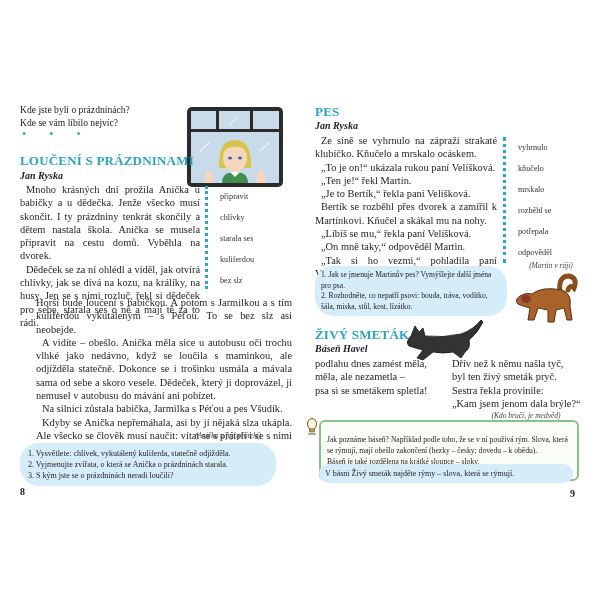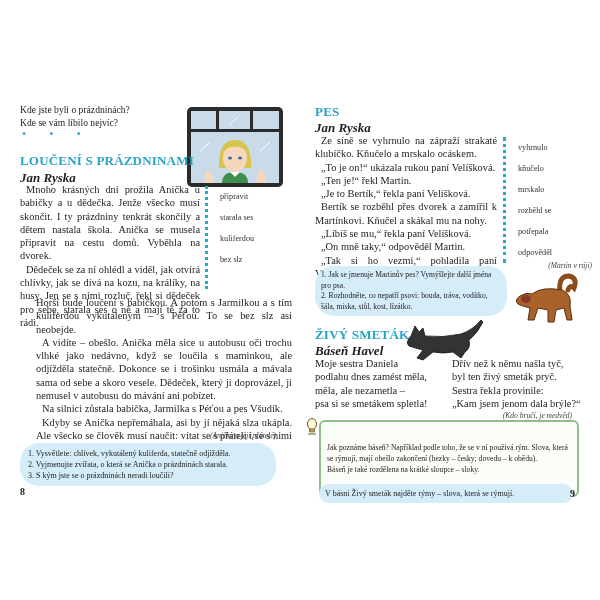--- a/index.html
+++ b/index.html
@@ -4,30 +4,30 @@
 <style>
   html, body { margin:0; padding:0; background:#ffffff; }
   body { width:600px; height:600px; position:relative; overflow:hidden; font-family:"Liberation Serif", "DejaVu Serif", serif; color:#1e1e1e; }
   .page { position:absolute; top:0; height:600px; }
   .left { left:0; width:300px; }
   .right { left:300px; width:300px; }
   .abs { position:absolute; }
   .intro { left:20px; top:103px; font-size:9.6px; line-height:13px; color:#222; }
   .dots { left:22px; top:127px; color:#2aa8c8; font-size:12px; letter-spacing:10px; }
   .title { font-family:"Liberation Serif", serif; font-weight:bold; color:#2aa3c6; font-size:13px; letter-spacing:0.2px; }
-  .author { font-weight:bold; font-style:italic; font-size:13px; color:#222; }
+  .author { font-weight:bold; font-style:italic; font-size:10px; color:#222; }
   .body { font-size:10.4px; line-height:13.3px; text-align:justify; color:#1e1e1e; }
   .body p { margin:0; text-indent:6px; }
   .body p.noind { text-indent:0; }
   .gloss { border-left:3px dotted #2aa8c8; padding-left:12px; font-size:8.2px; color:#333; }
   .gloss div { height:21px; line-height:21px; }
-  .credit { font-style:italic; font-size:7.5px; color:#444; text-align:right; }
+  .credit { font-style:italic; font-size:7.5px; color:#444; text-align:center; }
   .qbox { background:#d5ecf9; border-radius:19px; font-size:8px; line-height:11px; color:#222; padding:5px 8px; }
   .qbox div { }
-  .rulebox { border:2px solid #8cc08a; border-radius:6px; background:#fbfdf9; font-size:7.6px; line-height:11px; padding:20px 6px; color:#222; }
+  .rulebox { border:2px solid #8cc08a; border-radius:6px; background:#fbfdf9; font-size:7.6px; line-height:11px; padding:12px 6px; color:#222; }
   .pagenum { font-weight:bold; font-size:10px; color:#222; }
   .poem { font-size:10.4px; line-height:13.3px; color:#1e1e1e; }
 </style>
 </head>
 <body>
 
 <div class="page left">
   <div class="abs intro">
     <div>Kde jste byli o prázdninách?</div>
     <div>Kde se vám líbilo nejvíc?</div>
@@ -59,20 +59,21 @@
   <div class="abs title" style="left:20px;top:153px;">LOUČENÍ S PRÁZDNINAMI</div>
   <div class="abs author" style="left:20px;top:170px;">Jan Ryska</div>
 
   <div class="abs body" style="left:20px;top:183px;width:180px;">
     <p>Mnoho krásných dní prožila Anička u babičky a u dědečka. Jenže všecko musí skončit. I ty prázdniny tenkrát skončily a dětem nastala škola. Anička se musela připravit na cestu domů. Vyběhla na dvorek.</p>
     <p>Dědeček se za ní ohlédl a viděl, jak otvírá chlívky, jak se dívá na kozu, na králíky, na husy. Jen se s nimi rozluč, řekl si dědeček pro sebe, starala ses o ně a mají tě za to rádi.</p>
   </div>
 
   <div class="abs gloss" style="left:205px;top:186px;width:70px;height:103px;">
     <div>připravit</div>
+    <div>chlívky</div>
     <div>starala ses</div>
     <div>kuliferdou</div>
     <div>bez slz</div>
   </div>
 
   <div class="abs body" style="left:36px;top:296px;width:256px;">
     <p class="noind">Horší bude loučení s babičkou. A potom s Jarmilkou a s tím kuliferdou vykutáleným – s Péťou. To se bez slz asi neobejde.</p>
     <p>A vidíte – obešlo. Anička měla sice u autobusu oči trochu vlhké jako nedávno, když se loučila s maminkou, ale odjížděla statečně. Dokonce se i trošinku usmála a mávala sama od sebe a skoro vesele. Dědeček, který ji doprovázel, ji nemusel v autobusu do mávání ani pobízet.</p>
     <p>Na silnici zůstala babička, Jarmilka s Péťou a pes Všudík.</p>
     <p>Kdyby se Anička nepřemáhala, asi by jí nějaká slza ukápla. Ale všecko se člověk musí naučit: vítat se s přáteli i se s nimi loučit, když přijde k rozloučení čas.</p>
@@ -132,21 +133,20 @@
   <div class="abs title" style="left:15px;top:327px;">ŽIVÝ SMETÁK</div>
   <div class="abs author" style="left:15px;top:343px;">Báseň Havel</div>
 
   <div class="abs" style="left:403px;top:318px;width:85px;height:46px;position:absolute;transform:translateX(-300px);">
     <svg width="85" height="46" viewBox="0 0 85 46">
       <path d="M8 18 L12 8 L16 14 L20 10 L22 18 Q40 20 58 16 Q70 12 78 2 L80 4 Q74 16 66 22 Q68 30 62 34 L58 40 L50 34 Q40 36 30 34 L20 42 L14 40 L20 32 Q12 30 6 28 Q2 24 8 18Z" fill="#333" stroke="#111" stroke-width="0.8"></path>
     </svg>
   </div>
 
   <div class="abs poem" style="left:15px;top:357px;">
-    <div>Moje sestra Daniela</div>
     <div>podlahu dnes zamést měla,</div>
     <div>měla, ale nezametla –</div>
     <div>psa si se smetákem spletla!</div>
   </div>
   <div class="abs poem" style="left:152px;top:357px;">
     <div>Dřív než k němu našla tyč,</div>
     <div>byl ten živý smeták pryč.</div>
     <div>Sestra řekla provinile:</div>
     <div>„Kam jsem jenom dala brýle?“</div>
   </div>
@@ -158,16 +158,16 @@
       <rect x="3.5" y="11" width="5" height="3" fill="#b89a50" stroke="#6b5a2a" stroke-width="0.6"></rect>
       <line x1="2" y1="16" x2="10" y2="16" stroke="#6b5a2a" stroke-width="1"></line>
     </svg>
   </div>
   <div class="abs rulebox" style="left:19px;top:420px;width:244px;">
     <div>Jak poznáme báseň? Například podle toho, že se v ní používá rým. Slova, která</div>
     <div>se rýmují, mají obešlo zakončení (hezky – česky; dovedu – k obědu).</div>
     <div>Báseň je také rozdělena na krátké sloupce – sloky.</div>
   </div>
 
-  <div class="abs qbox" style="left:19px;top:484px;width:242px;font-size:8px;padding:4px 6px;">V básni Živý smeták najděte rýmy – slova, která se rýmují.</div>
+  <div class="abs qbox" style="left:19px;top:464px;width:242px;font-size:8px;padding:4px 6px;">V básni Živý smeták najděte rýmy – slova, která se rýmují.</div>
 
   <div class="abs pagenum" style="left:270px;top:488px;">9</div>
 </div>
 
 </body></html>

